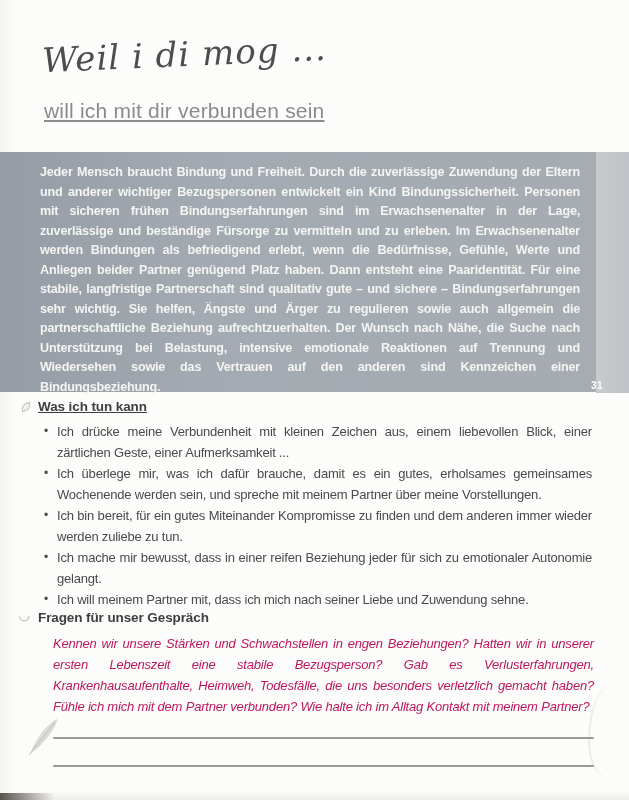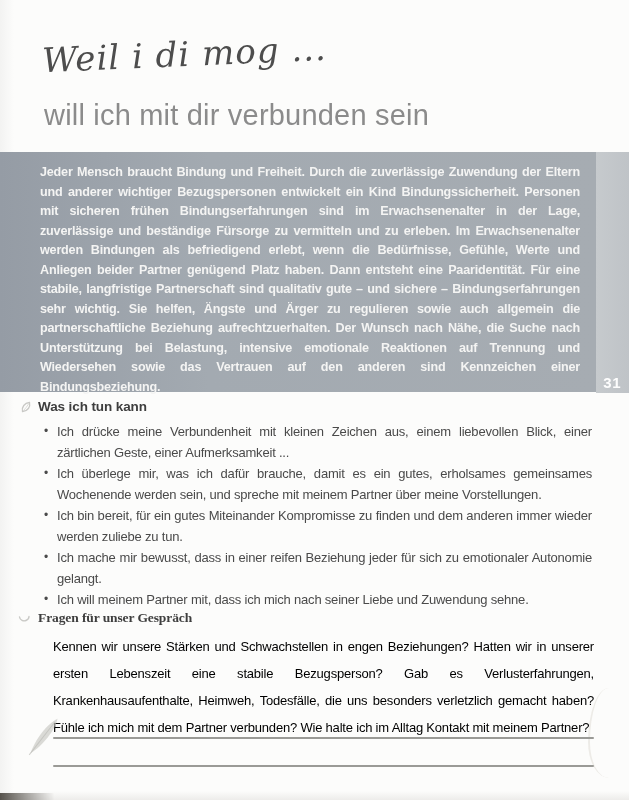--- a/index.html
+++ b/index.html
@@ -24,63 +24,64 @@
     filter:blur(0.6px);
   }
   .script-title{
     position:absolute;left:42px;top:34px;
     font-family:"DejaVu Serif","Liberation Serif",serif;
     font-style:italic;font-size:34px;color:#4d4d4d;
     transform:rotate(-2.5deg);letter-spacing:1px;
   }
   .main-title{
     position:absolute;left:44px;top:99px;
-    font-size:29px;color:#8b8b8b;letter-spacing:0.2px;
+    font-size:21px;color:#8b8b8b;letter-spacing:0.2px;text-decoration:underline;
   }
   .intro-box{
     position:absolute;left:0;top:152px;width:596px;height:240px;
     background:linear-gradient(to right,#959ca5 0%,#a3aab1 35%,#a6acb2 100%);
     box-sizing:border-box;padding:11px 16px 16px 40px;
   }
   .intro-box .intro-text{
     color:#f4f4f3;font-size:12.6px;font-weight:bold;
     line-height:19.5px;letter-spacing:-0.2px;text-align:justify;
   }
   .edge-strip{
     position:absolute;left:596px;top:152px;width:33px;height:241px;
     background:linear-gradient(to right,#c6cacd,#bfc3c7);
   }
   .page-number{
-    position:absolute;right:8px;bottom:2px;
-    color:#fdfdfd;font-size:15px;font-weight:bold;letter-spacing:0.5px;margin-left:20px;
+    position:absolute;right:26px;bottom:2px;
+    color:#fdfdfd;font-size:10px;font-weight:bold;letter-spacing:0.5px;margin-left:20px;
   }
   .section-icon{position:absolute;width:15px;height:15px;}
   .icon-actions{left:19px;top:400px;}
   .icon-questions{left:17px;top:611px;}
   .section-heading{
     position:absolute;left:38px;
     font-size:13.5px;font-weight:bold;color:#3e3e3e;letter-spacing:-0.1px;
   }
-  .heading-actions{top:399px;}
-  .heading-questions{top:610px;font-family:Liberation Serif, serif;}
+  .heading-actions{top:399px;text-decoration:underline;}
+  .heading-questions{top:610px;}
   .bullet-list{
     position:absolute;left:44px;top:421px;width:548px;
   }
   .bullet-item{
     display:flex;align-items:flex-start;
     color:#4a4a4a;font-size:13px;line-height:21px;letter-spacing:-0.2px;
   }
   .bullet-marker{
     width:13px;flex:0 0 13px;color:#4a4a4a;font-size:12px;line-height:21px;
   }
   .bullet-text{flex:1;text-align:justify;}
   .questions-text{
     position:absolute;left:53px;top:633px;width:541px;
-    color:#000000;font-size:13px;line-height:27px;letter-spacing:-0.2px;
+    color:#be185d;font-size:13px;line-height:21px;letter-spacing:-0.2px;
     text-align:justify;
+    font-style:italic;
   }
   .write-line{
     position:absolute;left:53px;width:541px;height:2px;
     background:#9a9a96;border-radius:1px;
   }
   .write-line-1{top:737px;}
   .write-line-2{top:765px;}
   .feather-watermark{
     position:absolute;left:20px;top:708px;width:48px;height:56px;
     opacity:0.85;

